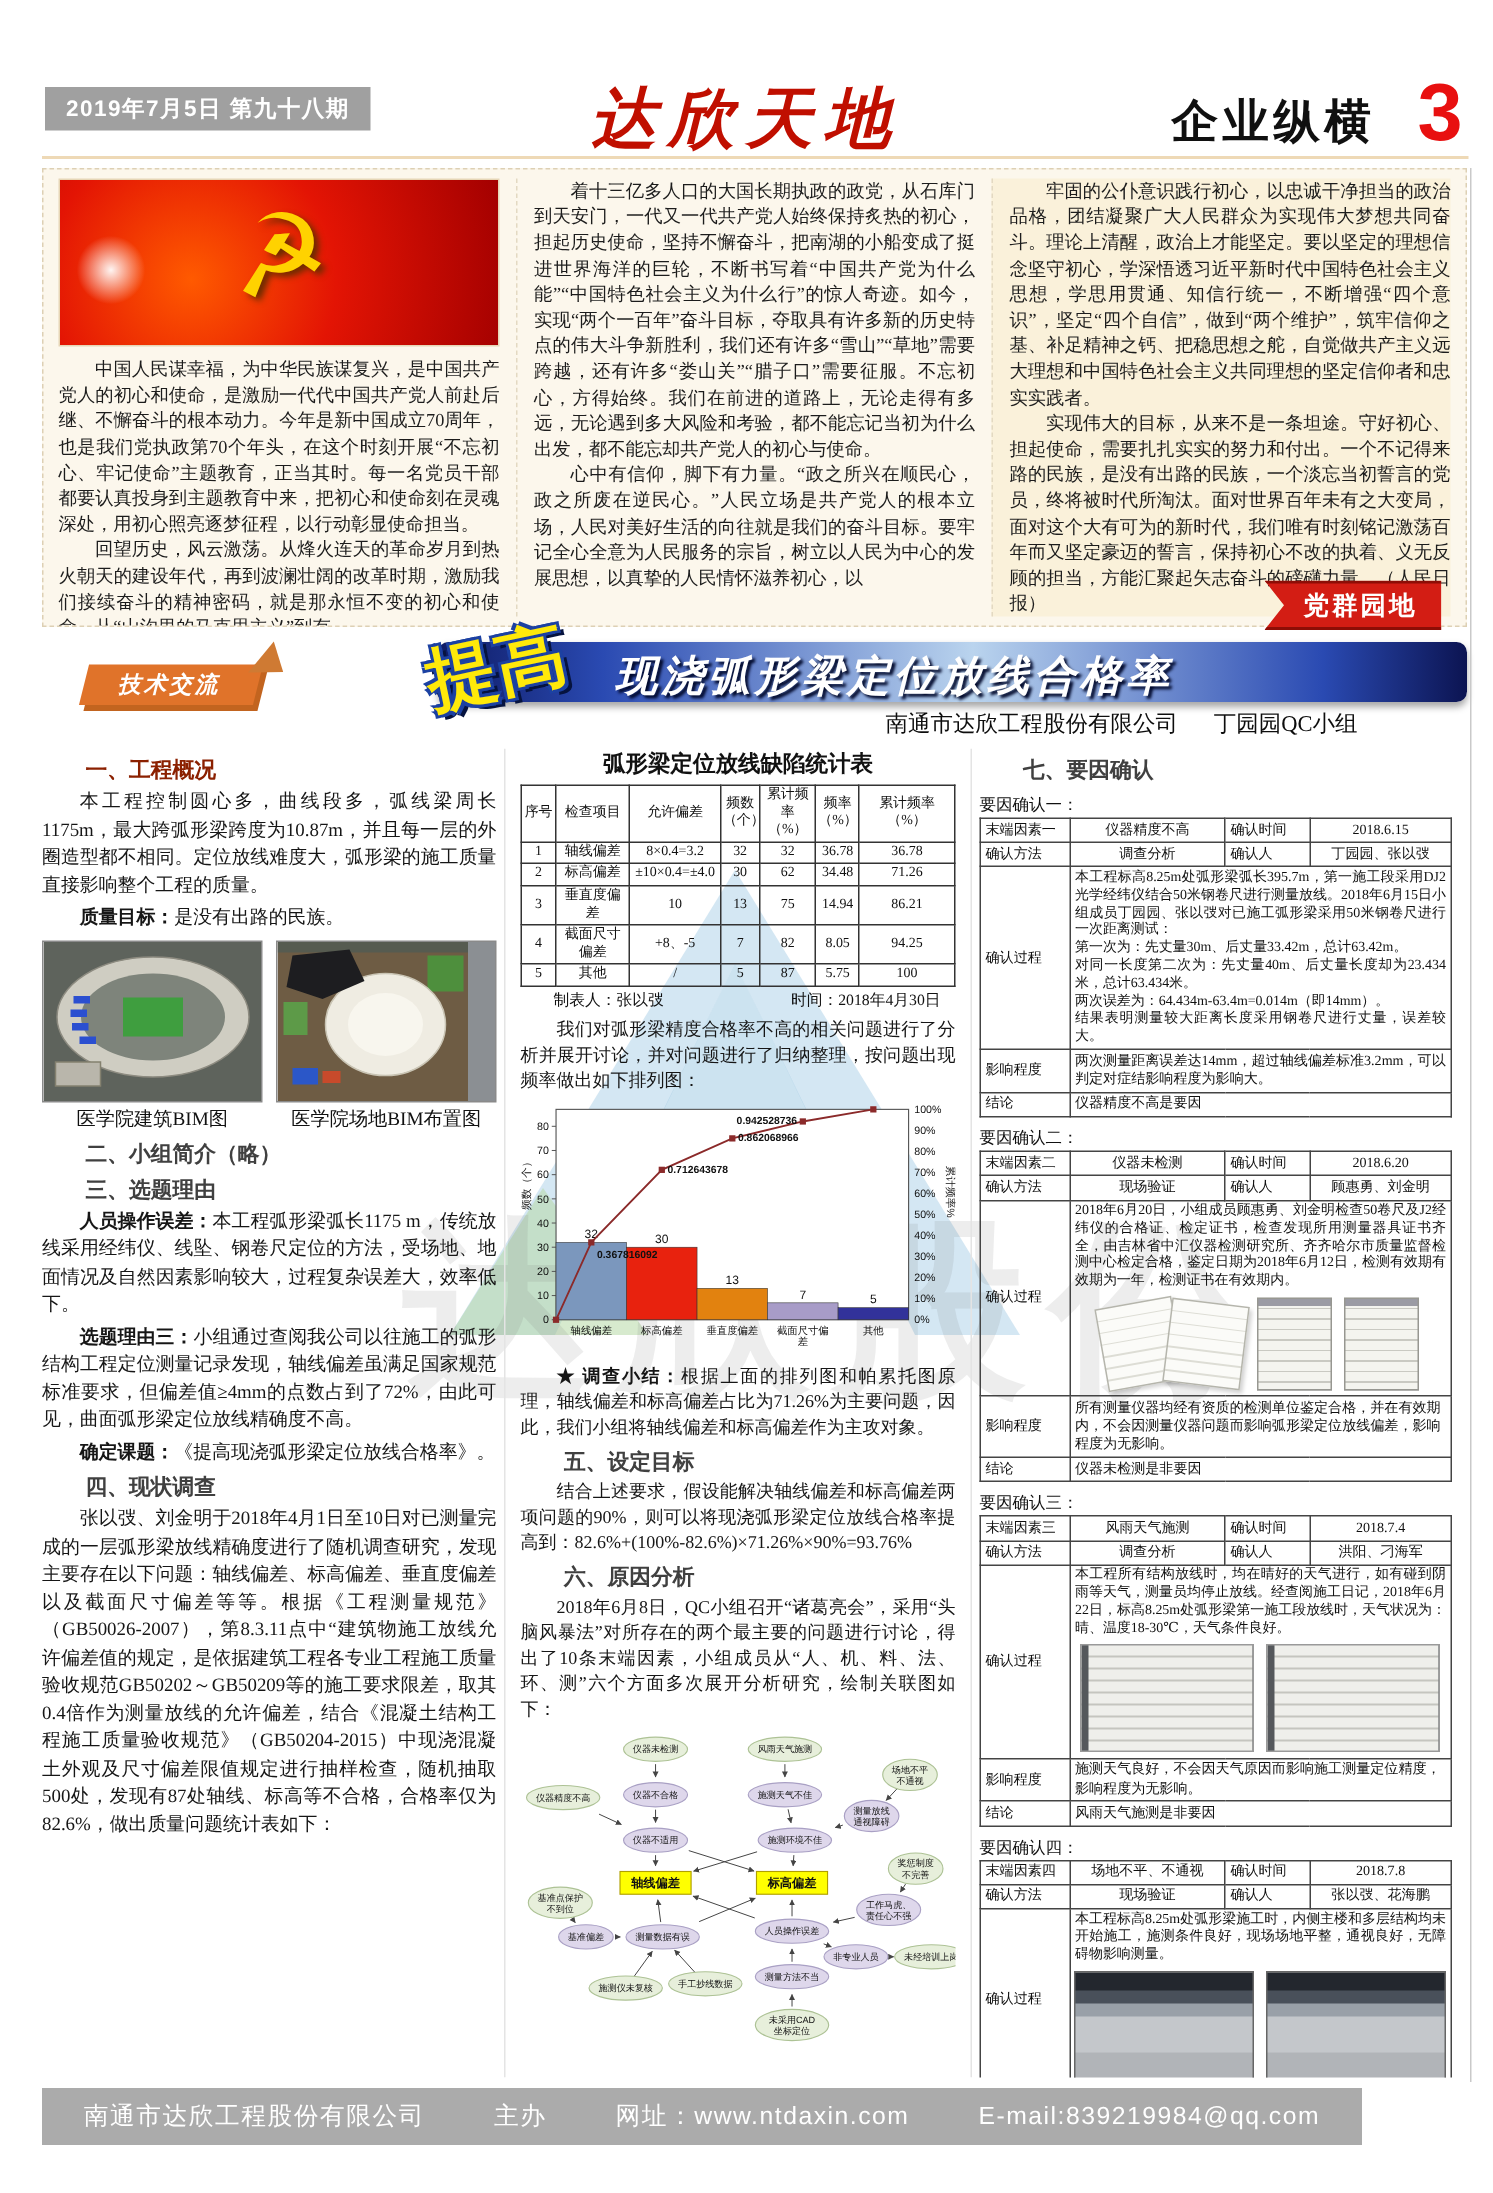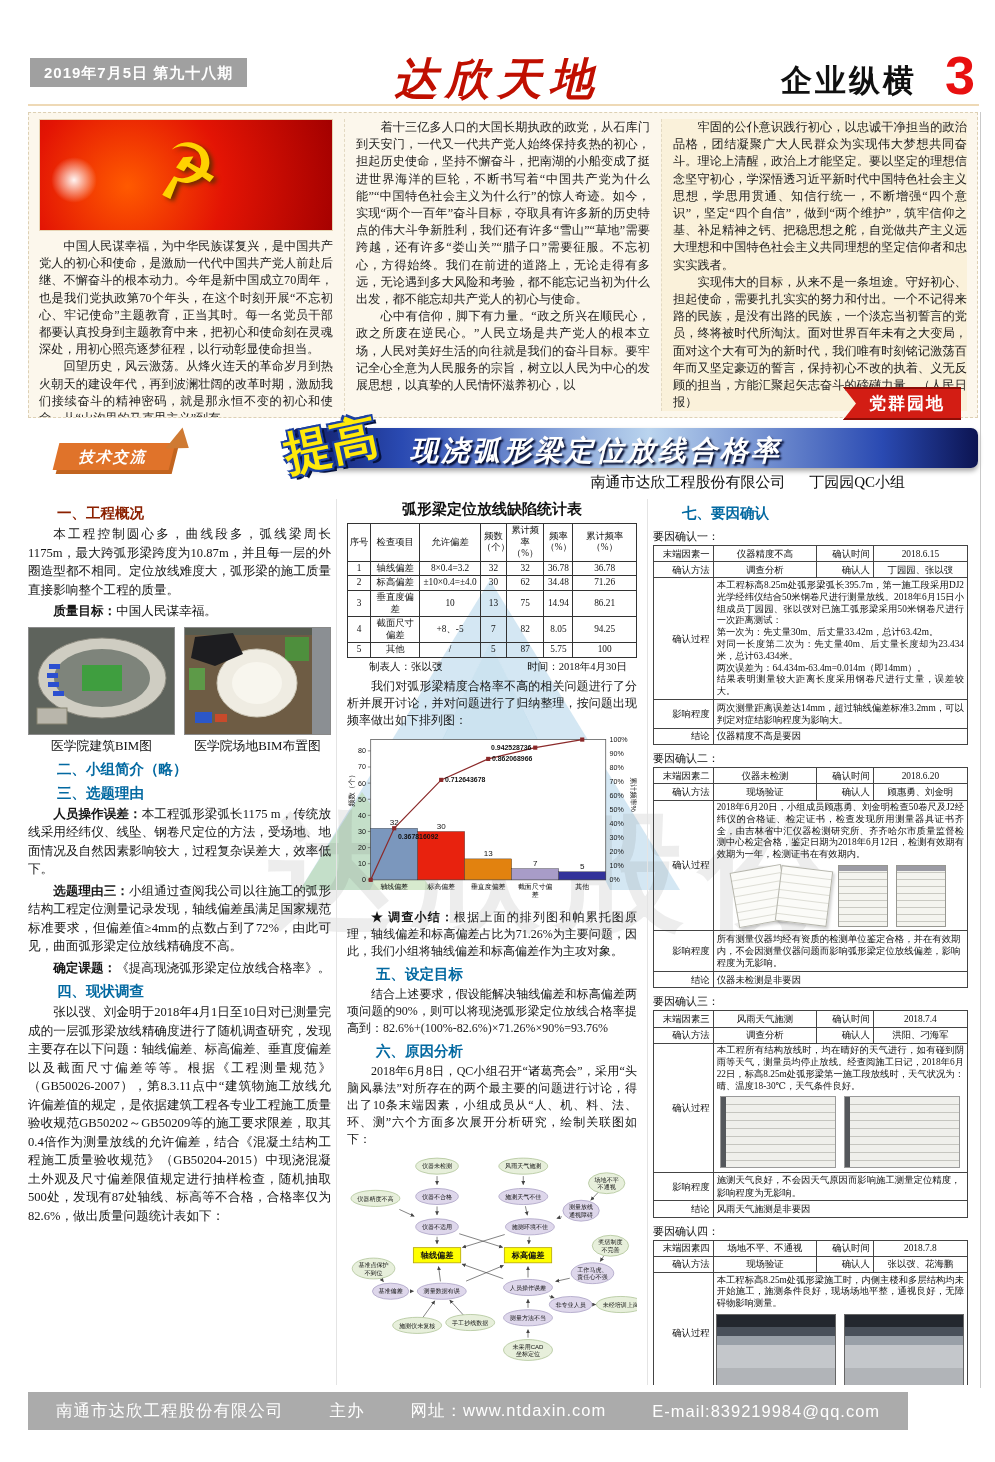--- a/index.html
+++ b/index.html
@@ -47,41 +47,41 @@
   .byline{position:absolute;right:90px;top:473px;font-size:15px;color:#0d0d0d}
   .byline span+span{margin-left:20px}
   
   .main{position:absolute;left:28px;top:499px;width:950px;height:886px;display:flex;z-index:2;overflow:hidden}
   .mcol1{width:303px}
   .mcol2{width:312px;box-sizing:border-box;padding:0 10px;margin:0 5px;
          border-left:1px solid #e4e4e4;border-right:1px solid #e4e4e4}
   .mcol3{width:315px}
   .h{font-weight:bold;font-size:14.5px;margin:5px 0 2px;text-indent:2em}
   .h-red{color:#8b2000}
-  .h-blue{color:#0369a1}
+  .h-blue{color:#404040}
   p.body{margin:0 0 3px;font-size:12.6px;line-height:1.47;text-align:justify;text-indent:2em;color:#161616}
   .mcol2 p.body{font-size:12px;line-height:1.42}
   .mcol3 p.body{font-size:12.2px;line-height:1.42}
   .bim-row{display:flex;gap:9px;margin:6px 0 3px}
   .bim{width:147px;height:106px;border:1px solid #8a8a8a;overflow:hidden}
   .bim svg{display:block}
   .bim-cap{display:flex;gap:9px;font-size:12.8px;margin-bottom:2px}
   .bim-cap span{width:147px;text-align:center}
   
   .stats-title{text-align:center;font-weight:bold;font-size:15px;margin:1px 0 4px}
   table.stats{width:100%;border-collapse:collapse;font-size:9.3px;text-align:center;table-layout:fixed}
   .stats td{border:1px solid #333;padding:1px 1px;line-height:1.25;word-break:break-all}
   .stats-foot{display:flex;justify-content:space-between;font-size:10.5px;padding:2px 10px 4px 22px}
   svg text{font-family:"Liberation Sans","DejaVu Sans",sans-serif;fill:#111}
   #pareto,#relation{display:block;width:100%;margin:2px 0}
   
   .confirm-label{font-size:11px;margin:6px 0 1px}
   table.confirm{width:100%;border-collapse:collapse;font-size:9.4px;table-layout:fixed;color:#101010}
   .confirm td{border:1px solid #444;padding:1.5px 3px;vertical-align:middle;line-height:1.3}
-  .confirm .lab{text-align:right}
+  .confirm .lab{text-align:left}
   .confirm .val{text-align:center}
   .process-text{white-space:pre-line;text-align:justify;line-height:1.27;font-size:9.3px}
   .photos{display:flex;gap:8px;justify-content:center;align-items:center;margin:4px 0 2px}
   .ph{flex:none;box-sizing:border-box}
   .ph.cert{width:52px;height:56px;background-color:#fbfbf8;border:1px solid #b5b5ac;box-shadow:2px 2px 3px rgba(0,0,0,.18);
      background-image:repeating-linear-gradient(180deg,transparent 0 7px,#ddddd5 7px 8px)}
   .ph.tiltL{transform:rotate(-10deg)} .ph.tiltR{transform:rotate(7deg);margin-left:-16px}
   .ph.certdoc{width:50px;height:62px;background-color:#f4f4ef;border:1px solid #97979１;border:1px solid #979791;
      background-image:linear-gradient(180deg,#9b9ba4 0 5px,rgba(0,0,0,0) 5px),repeating-linear-gradient(180deg,transparent 0 6px,#c9c9c2 6px 7px)}
   .ph.diary{width:116px;height:72px;border:1px solid #9a9a9a;
@@ -141,21 +141,21 @@
   <polygon points="190,62 310,310 70,310" fill="#ffffff"></polygon>
   <polygon points="190,62 268,222 112,222" fill="#8fc0de" opacity="0.45"></polygon>
   <polygon points="62,212 132,310 0,310" fill="#b6d8a6" opacity="0.55"></polygon>
 </svg>
 <div class="wm wm-text">达欣股份</div>
 
 <div class="main">
   <div class="mcol1">
     <div class="h h-red">一、工程概况</div>
     <p class="body">本工程控制圆心多，曲线段多，弧线梁周长1175m，最大跨弧形梁跨度为10.87m，并且每一层的外圈造型都不相同。定位放线难度大，弧形梁的施工质量直接影响整个工程的质量。</p>
-    <p class="body"><b>质量目标：</b><span>中国人民谋幸福。</span></p>
+    <p class="body"><b>质量目标：</b><span>是没有出路的民族。</span></p>
     <div class="bim-row">
       <div class="bim">
         <svg width="147" height="106" viewBox="0 0 147 106">
           <rect width="147" height="106" fill="#5e635c"></rect>
           <ellipse cx="73" cy="50" rx="64" ry="40" fill="#cfcdc2" stroke="#8d8b80"></ellipse>
           <ellipse cx="73" cy="50" rx="48" ry="29" fill="#7e847b"></ellipse>
           <rect x="53" y="37" width="40" height="26" fill="#3f9e3f"></rect>
           <rect x="20" y="36" width="11" height="5" fill="#2b4fd0"></rect>
             <rect x="18" y="45" width="11" height="5" fill="#2b4fd0"></rect>
           <rect x="19" y="54" width="11" height="5" fill="#2b4fd0"></rect>

